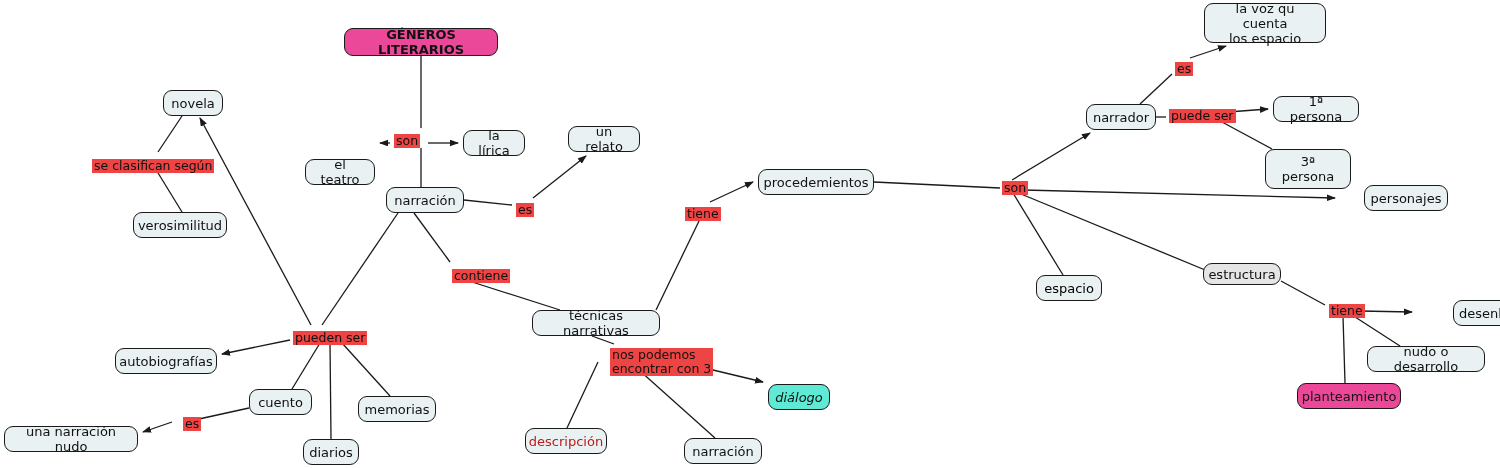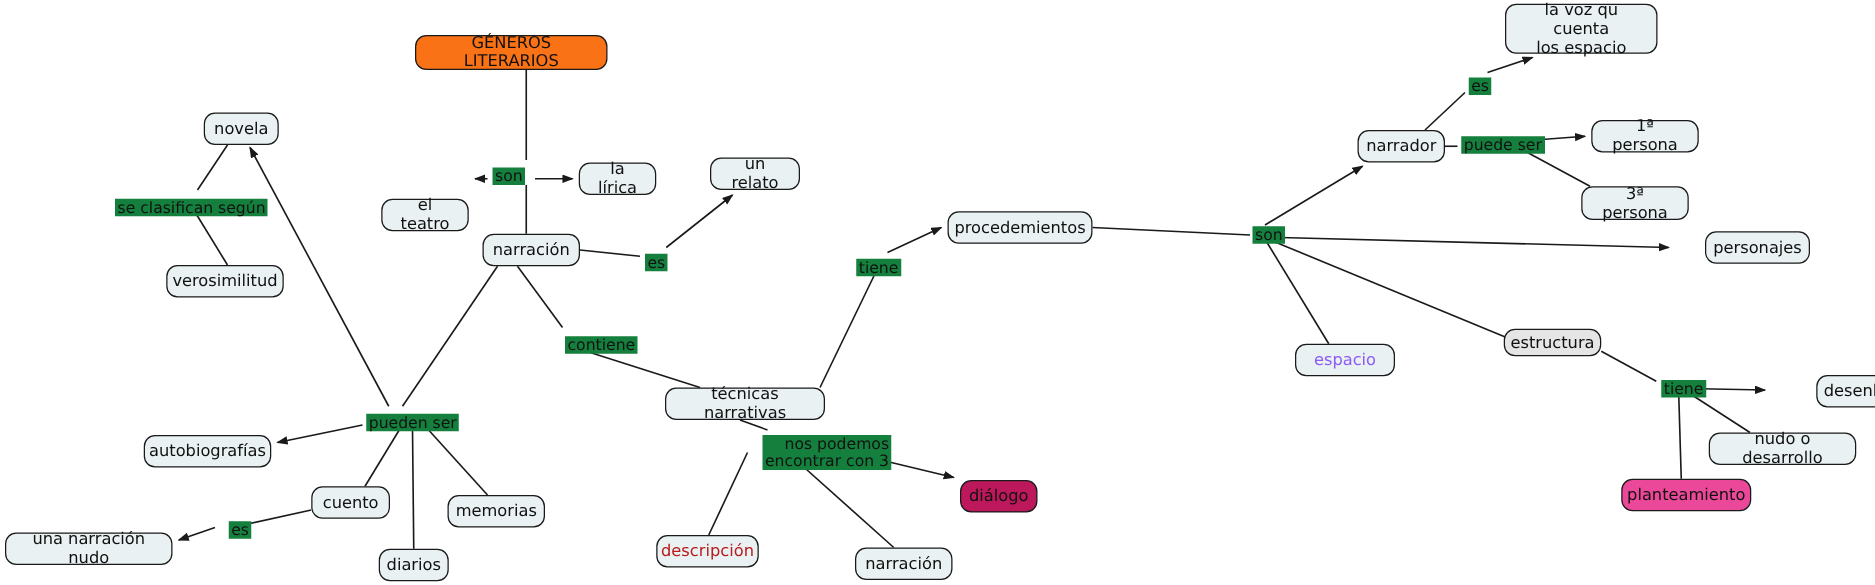--- a/index.html
+++ b/index.html
@@ -36,23 +36,23 @@
     text-align: center;
     white-space: pre-line;
     padding: 2px 7px;
     z-index: 3;
   }
   .linklabel {
     position: absolute;
     color: #111111;
     font-size: 12.5px;
     line-height: 14px;
-    text-align: right;
+    text-align: left;
     white-space: pre-line;
-    background: #15803d;
+    background: #ef4444;
     padding: 0 2px;
     z-index: 2;
   }
 </style>
 </head>
 <body>
 
 <div id="map">
   <svg id="edges" viewBox="0 0 1500 468" xmlns="http://www.w3.org/2000/svg">
     <defs>
@@ -95,44 +95,44 @@
         <path d="M 1024 190 L 1335 198" fill="none" stroke="#1a1a1a" stroke-width="1.3" marker-end="url(#arrowhead)"></path>
         <path d="M 1013 193 L 1063 275" fill="none" stroke="#1a1a1a" stroke-width="1.3"></path>
         <path d="M 1021 194 L 1210 272" fill="none" stroke="#1a1a1a" stroke-width="1.3"></path>
         <path d="M 1281 281 L 1325 305" fill="none" stroke="#1a1a1a" stroke-width="1.3"></path>
         <path d="M 1360 311 L 1412 312" fill="none" stroke="#1a1a1a" stroke-width="1.3" marker-end="url(#arrowhead)"></path>
         <path d="M 1352 315 L 1400 346" fill="none" stroke="#1a1a1a" stroke-width="1.3"></path>
         <path d="M 1343 316 L 1345 383" fill="none" stroke="#1a1a1a" stroke-width="1.3"></path>
       </g>
   </svg>
   <div id="node-layer">
-      <div class="node" style="left: 332px; top: 28px; width: 154px; height: 28px; background: #f97316; border-color: rgb(26, 26, 26); color: rgb(17, 17, 17);">GÉNEROS LITERARIOS</div>
+      <div class="node" style="left: 344px; top: 28px; width: 154px; height: 28px; background: #ec4899; border-color: rgb(26, 26, 26); color: rgb(17, 17, 17); font-weight: bold;">GÉNEROS LITERARIOS</div>
       <div class="node" style="left: 305px; top: 130px; width: 70px; height: 26px; background: rgb(233, 241, 243); border-color: rgb(26, 26, 26); color: rgb(17, 17, 17); margin-top: 29px;">el teatro</div>
       <div class="node" style="left: 463px; top: 130px; width: 62px; height: 26px; background: rgb(233, 241, 243); border-color: rgb(26, 26, 26); color: rgb(17, 17, 17);">la lírica</div>
       <div class="node" style="left: 386px; top: 187px; width: 78px; height: 26px; background: rgb(233, 241, 243); border-color: rgb(26, 26, 26); color: rgb(17, 17, 17);">narración</div>
       <div class="node" style="left: 568px; top: 126px; width: 72px; height: 26px; background: rgb(233, 241, 243); border-color: rgb(26, 26, 26); color: rgb(17, 17, 17);">un relato</div>
       <div class="node" style="left: 163px; top: 90px; width: 60px; height: 26px; background: rgb(233, 241, 243); border-color: rgb(26, 26, 26); color: rgb(17, 17, 17); text-align: center;">novela</div>
       <div class="node" style="left: 133px; top: 212px; width: 94px; height: 26px; background: rgb(233, 241, 243); border-color: rgb(26, 26, 26); color: rgb(17, 17, 17);">verosimilitud</div>
       <div class="node" style="left: 115px; top: 348px; width: 102px; height: 26px; background: rgb(233, 241, 243); border-color: rgb(26, 26, 26); color: rgb(17, 17, 17);">autobiografías</div>
       <div class="node" style="left: 249px; top: 389px; width: 63px; height: 26px; background: rgb(233, 241, 243); border-color: rgb(26, 26, 26); color: rgb(17, 17, 17);">cuento</div>
       <div class="node" style="left: 303px; top: 439px; width: 56px; height: 26px; background: rgb(233, 241, 243); border-color: rgb(26, 26, 26); color: rgb(17, 17, 17);">diarios</div>
       <div class="node" style="left: 358px; top: 396px; width: 78px; height: 26px; background: rgb(233, 241, 243); border-color: rgb(26, 26, 26); color: rgb(17, 17, 17);">memorias</div>
       <div class="node" style="left: 4px; top: 426px; width: 134px; height: 26px; background: rgb(233, 241, 243); border-color: rgb(26, 26, 26); color: rgb(17, 17, 17);">una narración nudo</div>
       <div class="node" style="left: 532px; top: 310px; width: 128px; height: 26px; background: rgb(233, 241, 243); border-color: rgb(26, 26, 26); color: rgb(17, 17, 17);">técnicas narrativas</div>
       <div class="node" style="left: 525px; top: 428px; width: 82px; height: 26px; background: rgb(233, 241, 243); border-color: rgb(26, 26, 26); color: #b91c1c;">descripción</div>
       <div class="node" style="left: 684px; top: 438px; width: 78px; height: 26px; background: rgb(233, 241, 243); border-color: rgb(26, 26, 26); color: rgb(17, 17, 17);">narración</div>
-      <div class="node" style="left: 768px; top: 384px; width: 62px; height: 26px; background: #be185d; border-color: rgb(26, 26, 26); color: rgb(17, 17, 17);">diálogo</div>
+      <div class="node" style="left: 768px; top: 384px; width: 62px; height: 26px; background: #5eead4; border-color: rgb(26, 26, 26); color: rgb(17, 17, 17); font-style: italic;">diálogo</div>
       <div class="node" style="left: 758px; top: 169px; width: 116px; height: 26px; background: rgb(233, 241, 243); border-color: rgb(26, 26, 26); color: rgb(17, 17, 17);">procedemientos</div>
       <div class="node" style="left: 1086px; top: 104px; width: 70px; height: 26px; background: rgb(233, 241, 243); border-color: rgb(26, 26, 26); color: rgb(17, 17, 17);">narrador</div>
       <div class="node" style="left: 1204px; top: 3px; width: 122px; height: 40px; background: rgb(233, 241, 243); border-color: rgb(26, 26, 26); color: rgb(17, 17, 17);">la voz qu cuenta
 los espacio</div>
       <div class="node" style="left: 1273px; top: 96px; width: 86px; height: 26px; background: rgb(233, 241, 243); border-color: rgb(26, 26, 26); color: rgb(17, 17, 17);">1ª persona</div>
-      <div class="node" style="left: 1265px; top: 149px; width: 86px; height: 27px; background: rgb(233, 241, 243); border-color: rgb(26, 26, 26); color: rgb(17, 17, 17);">3ª persona</div>
+      <div class="node" style="left: 1265px; top: 149px; width: 86px; height: 40px; background: rgb(233, 241, 243); border-color: rgb(26, 26, 26); color: rgb(17, 17, 17);">3ª persona</div>
       <div class="node" style="left: 1340px; top: 185px; width: 84px; height: 26px; background: rgb(233, 241, 243); border-color: rgb(26, 26, 26); color: rgb(17, 17, 17); margin-left: 24px;">personajes</div>
-      <div class="node" style="left: 1036px; top: 275px; width: 80px; height: 26px; background: rgb(233, 241, 243); border-color: rgb(26, 26, 26); color: #8b5cf6;">espacio</div>
+      <div class="node" style="left: 1036px; top: 275px; width: 66px; height: 26px; background: rgb(233, 241, 243); border-color: rgb(26, 26, 26); color: #000000;">espacio</div>
       <div class="node" style="left: 1203px; top: 263px; width: 78px; height: 22px; background: #e5e5e5; border-color: rgb(26, 26, 26); color: rgb(17, 17, 17);">estructura</div>
       <div class="node" style="left: 1417px; top: 300px; width: 78px; height: 26px; background: rgb(233, 241, 243); border-color: rgb(26, 26, 26); color: rgb(17, 17, 17); margin-left: 36px;">desenlace</div>
       <div class="node" style="left: 1367px; top: 346px; width: 118px; height: 26px; background: rgb(233, 241, 243); border-color: rgb(26, 26, 26); color: rgb(17, 17, 17);">nudo o desarrollo</div>
       <div class="node" style="left: 1297px; top: 383px; width: 104px; height: 26px; background: #ec4899; border-color: rgb(26, 26, 26); color: rgb(17, 17, 17);">planteamiento</div>
     </div>
   <div id="label-layer">
       <div class="linklabel" style="left: 394px; top: 134px; color: rgb(17, 17, 17);">son</div>
       <div class="linklabel" style="left: 516px; top: 203px; color: rgb(17, 17, 17);">es</div>
       <div class="linklabel" style="left: 452px; top: 269px; color: rgb(17, 17, 17);">contiene</div>
       <div class="linklabel" style="left: 92px; top: 159px; color: rgb(17, 17, 17);">se clasifican según</div>

